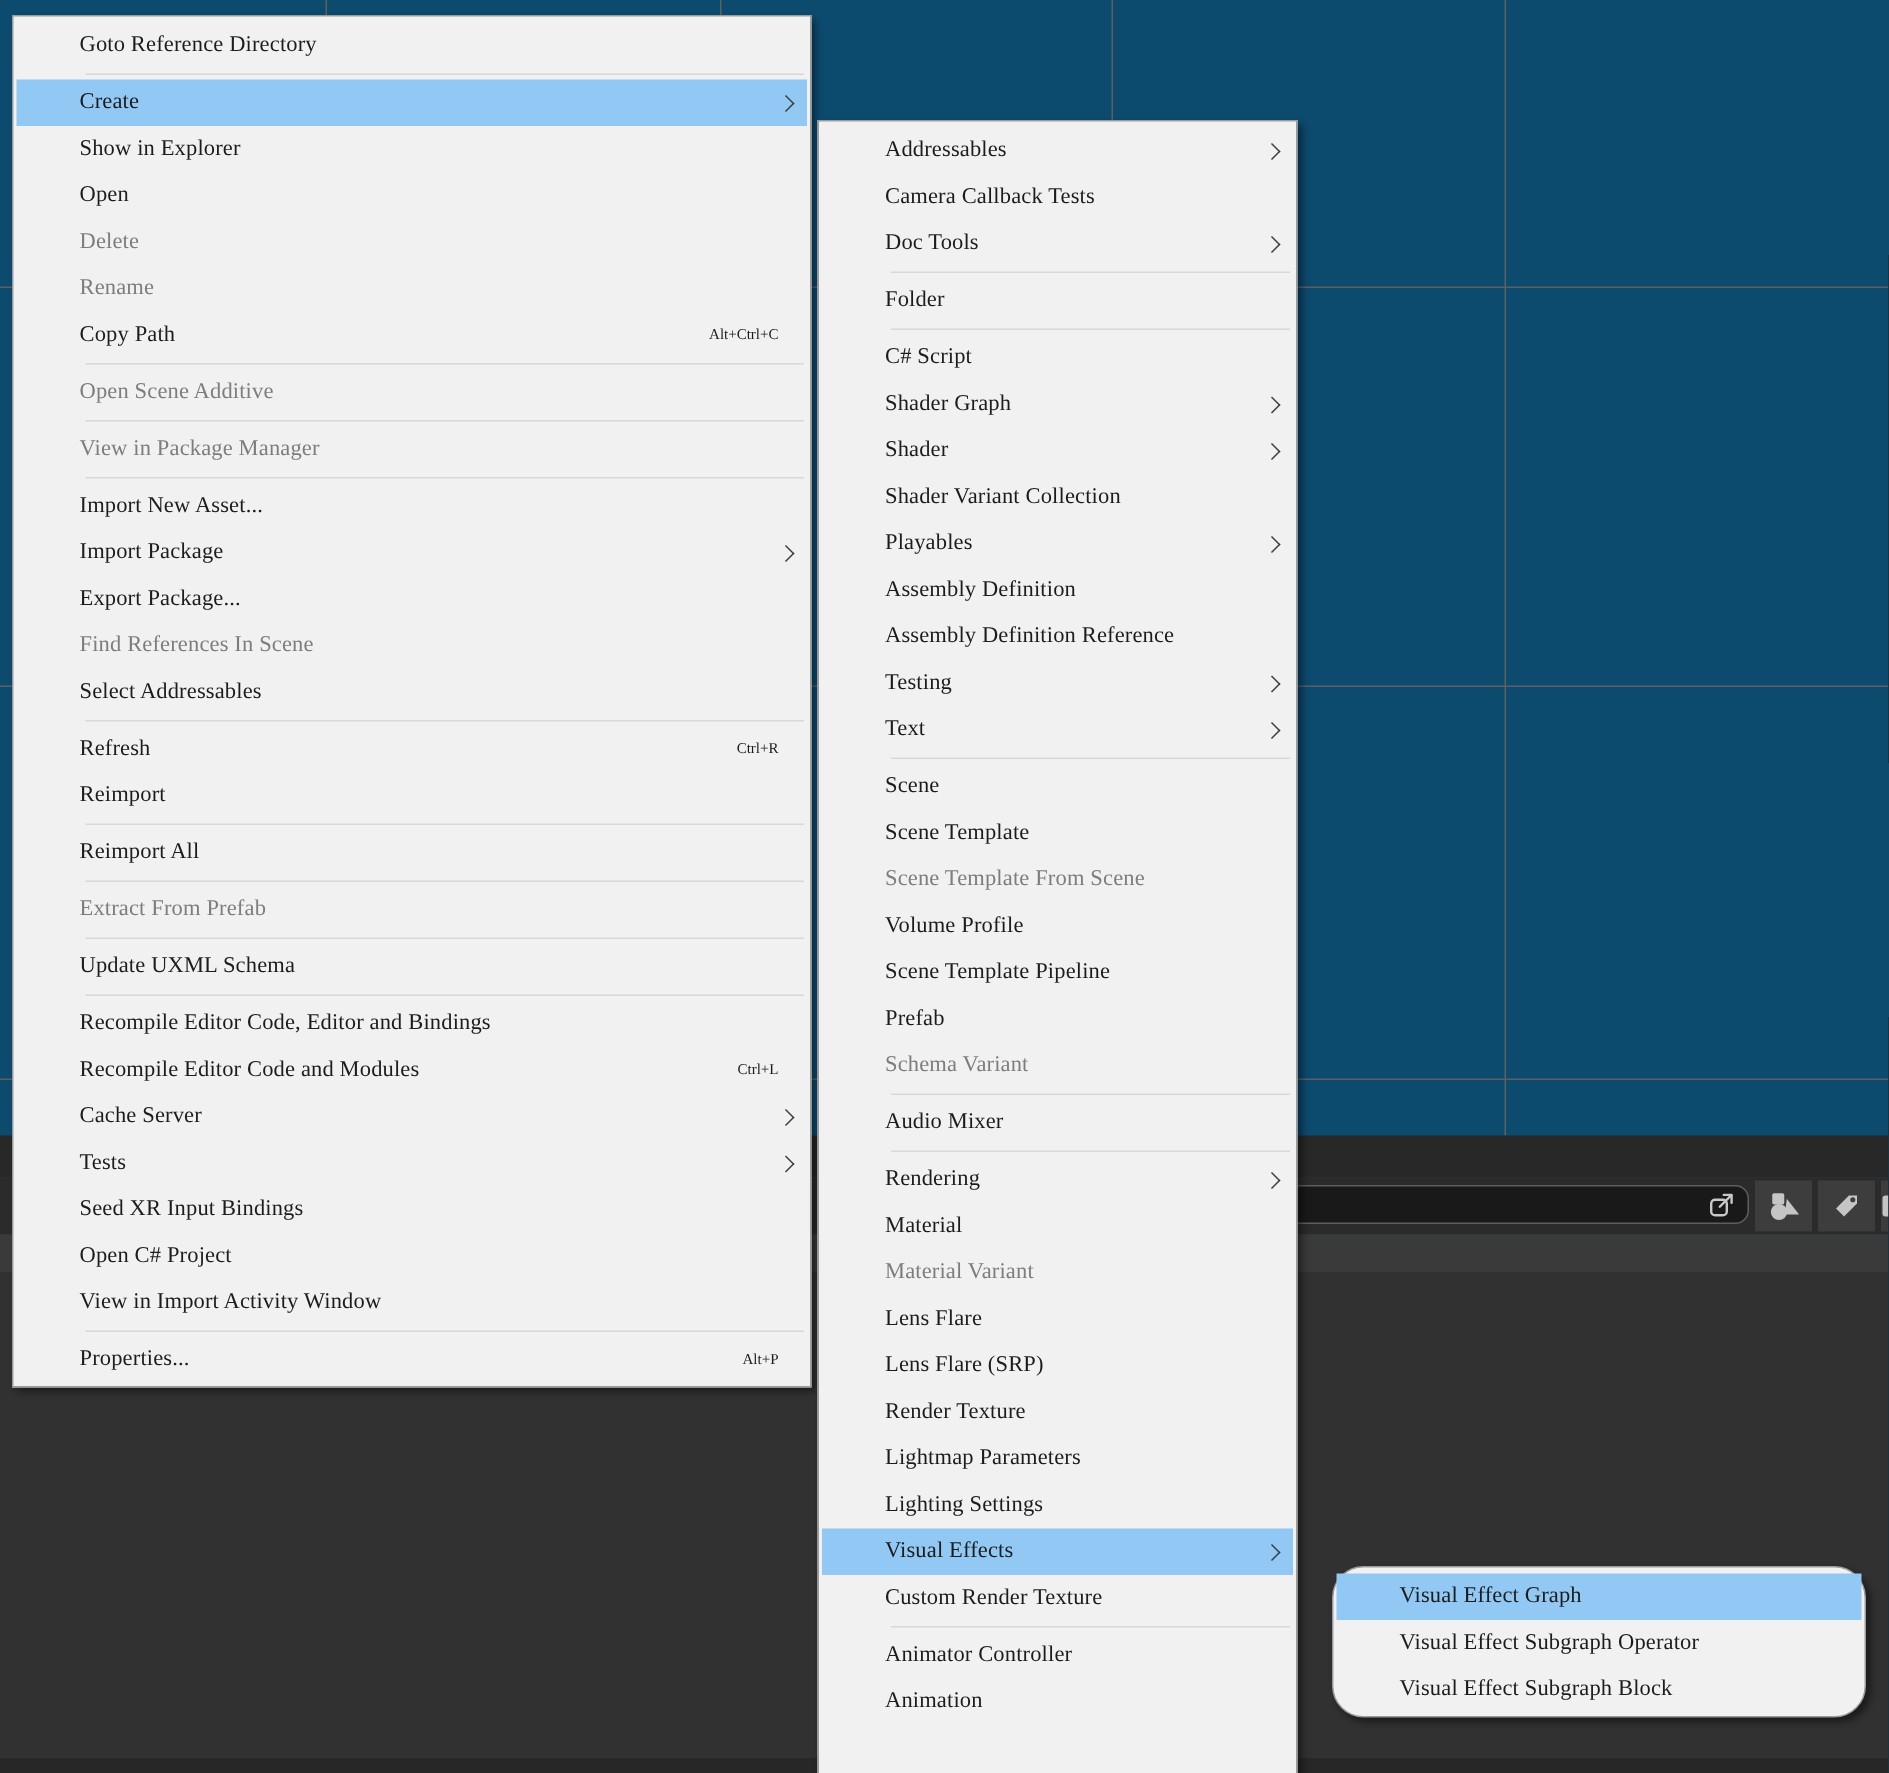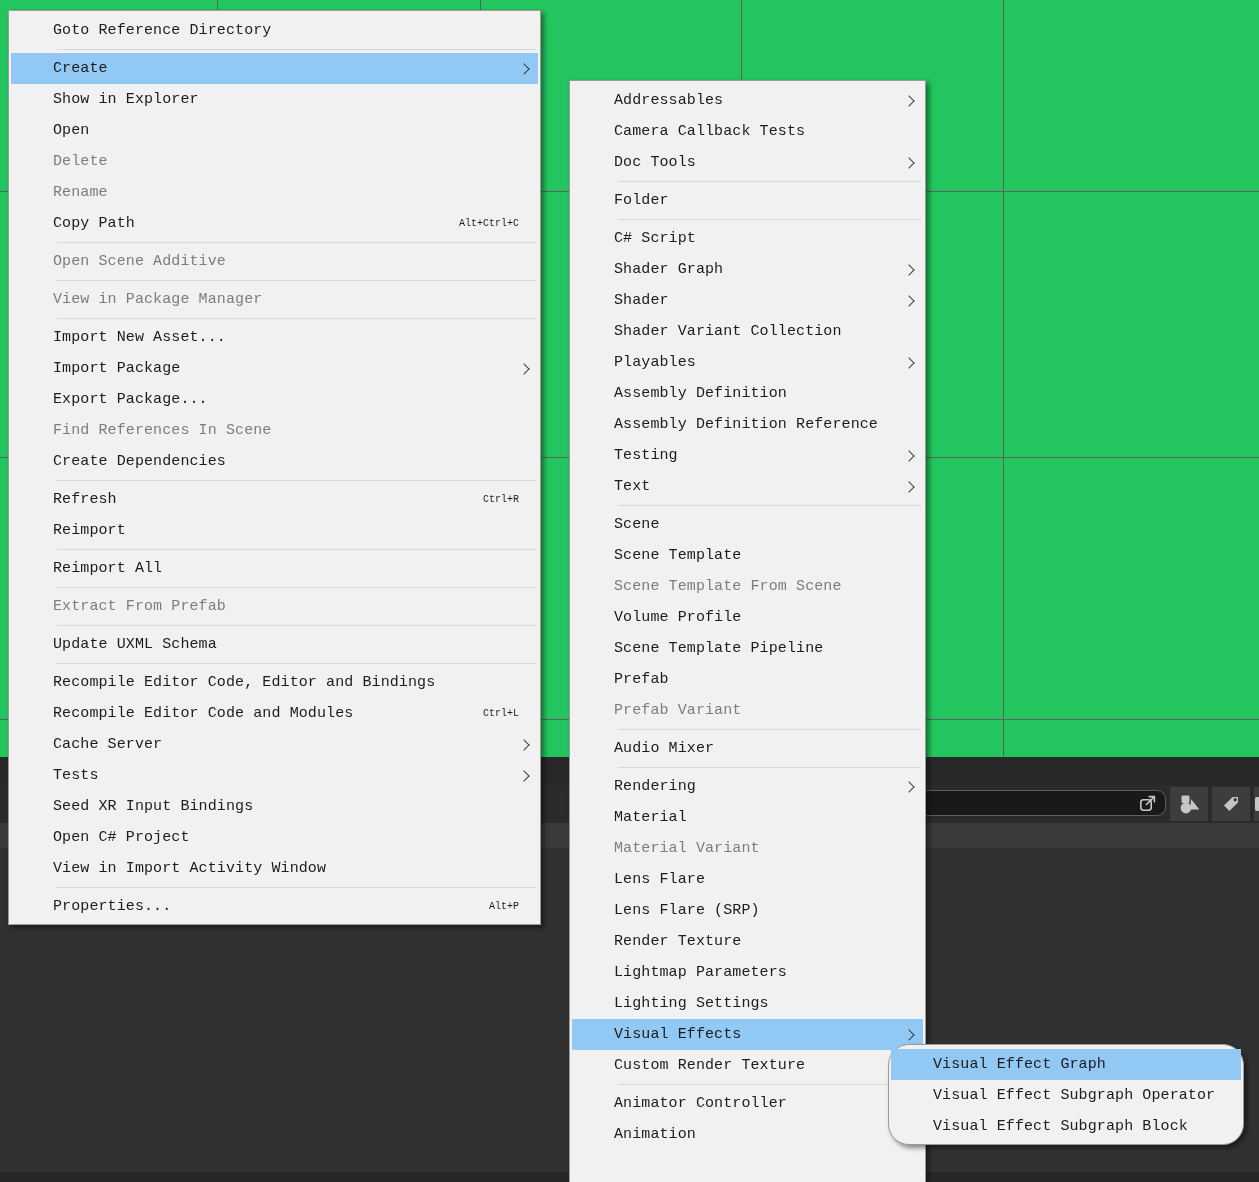--- a/index.html
+++ b/index.html
@@ -1,18 +1,18 @@
 <!DOCTYPE html>
 <html><head>
 <meta charset="utf-8">
 <style>
   html,body{margin:0;padding:0;background:#222;}
   #root{
     position:relative;width:1259px;height:1182px;overflow:hidden;
-    background:#22c55e;font-family:Liberation Mono, monospace;
+    background:#0c4a6e;font-family:Liberation Serif, serif;
     -webkit-font-smoothing:antialiased;
   }
   
   .gv{position:absolute;top:0;width:1px;height:757px;background:#5f5f5f;}
   .gh{position:absolute;left:0;width:1259px;height:1px;background:#5f5f5f;}
   
   .band{position:absolute;left:0;width:1259px;}
   #band-dark{top:757px;height:28px;background:#282828;}
   #band-toolbar{top:785px;height:38px;background:#2b2b2b;}
   #band-strip{top:823px;height:25px;background:#3a3a3a;}
@@ -28,21 +28,21 @@
     display:flex;align-items:center;justify-content:center;border:none;padding:0;cursor:default;
   }
   #open-search-btn{position:absolute;left:1136px;top:792px;width:24px;height:22px;background:transparent;border:none;padding:0;display:flex;align-items:center;justify-content:center;}
   
   .menu{
     position:absolute;background:#f1f1f1;border:1px solid #9b9b9b;
     box-shadow:3px 3px 5px rgba(0,0,0,0.45);
     padding:4px 2px 2px 2px;box-sizing:border-box;
   }
   #menu-main{left:8px;top:10px;width:533px;z-index:10;}
-  #menu-create{left:545px;top:80px;width:357px;height:1102px;overflow:hidden;z-index:11;border-bottom:none;margin-left:24px;}
+  #menu-create{left:545px;top:80px;width:320px;height:1102px;overflow:hidden;z-index:11;border-bottom:none;}
   #menu-vfx{left:888px;top:1044px;width:356px;z-index:12;border-radius:21px;}
   .mi{display:flex;align-items:center;height:31px;}
   .mi .lbl{flex:1;padding-left:42px;font-size:15px;color:#1c1c1c;white-space:nowrap;letter-spacing:.1px;}
   .mi .sc{padding-right:19px;font-size:10px;color:#1c1c1c;white-space:nowrap;}
   .mi .chev{flex:none;width:7px;height:7px;border-top:1.5px solid #3d3d3d;border-right:1.5px solid #3d3d3d;transform:rotate(45deg);margin-right:10px;}
   .mi.hot{background:#91c8f4;}
   .mi.dis .lbl{color:#7d7d7d;}
   .msep{height:1px;background:#d8d8d8;margin:3px 2px 3px 46px;}
 </style>
 </head>
@@ -138,21 +138,21 @@
         <span class="lbl">Import Package</span>
         <span class="chev"></span>
       </div>
       <div class="mi">
         <span class="lbl">Export Package...</span>
       </div>
       <div class="mi dis">
         <span class="lbl">Find References In Scene</span>
       </div>
       <div class="mi">
-        <span class="lbl">Create Dependencies</span>
+        <span class="lbl">Select Addressables</span>
       </div>
       <div class="msep"></div>
       <div class="mi">
         <span class="lbl">Refresh</span>
         <span class="sc">Ctrl+R</span>
       </div>
       <div class="mi">
         <span class="lbl">Reimport</span>
       </div>
       <div class="msep"></div>
@@ -261,21 +261,21 @@
       <div class="mi">
         <span class="lbl">Volume Profile</span>
       </div>
       <div class="mi">
         <span class="lbl">Scene Template Pipeline</span>
       </div>
       <div class="mi">
         <span class="lbl">Prefab</span>
       </div>
       <div class="mi dis">
-        <span class="lbl">Prefab Variant</span>
+        <span class="lbl">Schema Variant</span>
       </div>
       <div class="msep"></div>
       <div class="mi">
         <span class="lbl">Audio Mixer</span>
       </div>
       <div class="msep"></div>
       <div class="mi">
         <span class="lbl">Rendering</span>
         <span class="chev"></span>
       </div>

